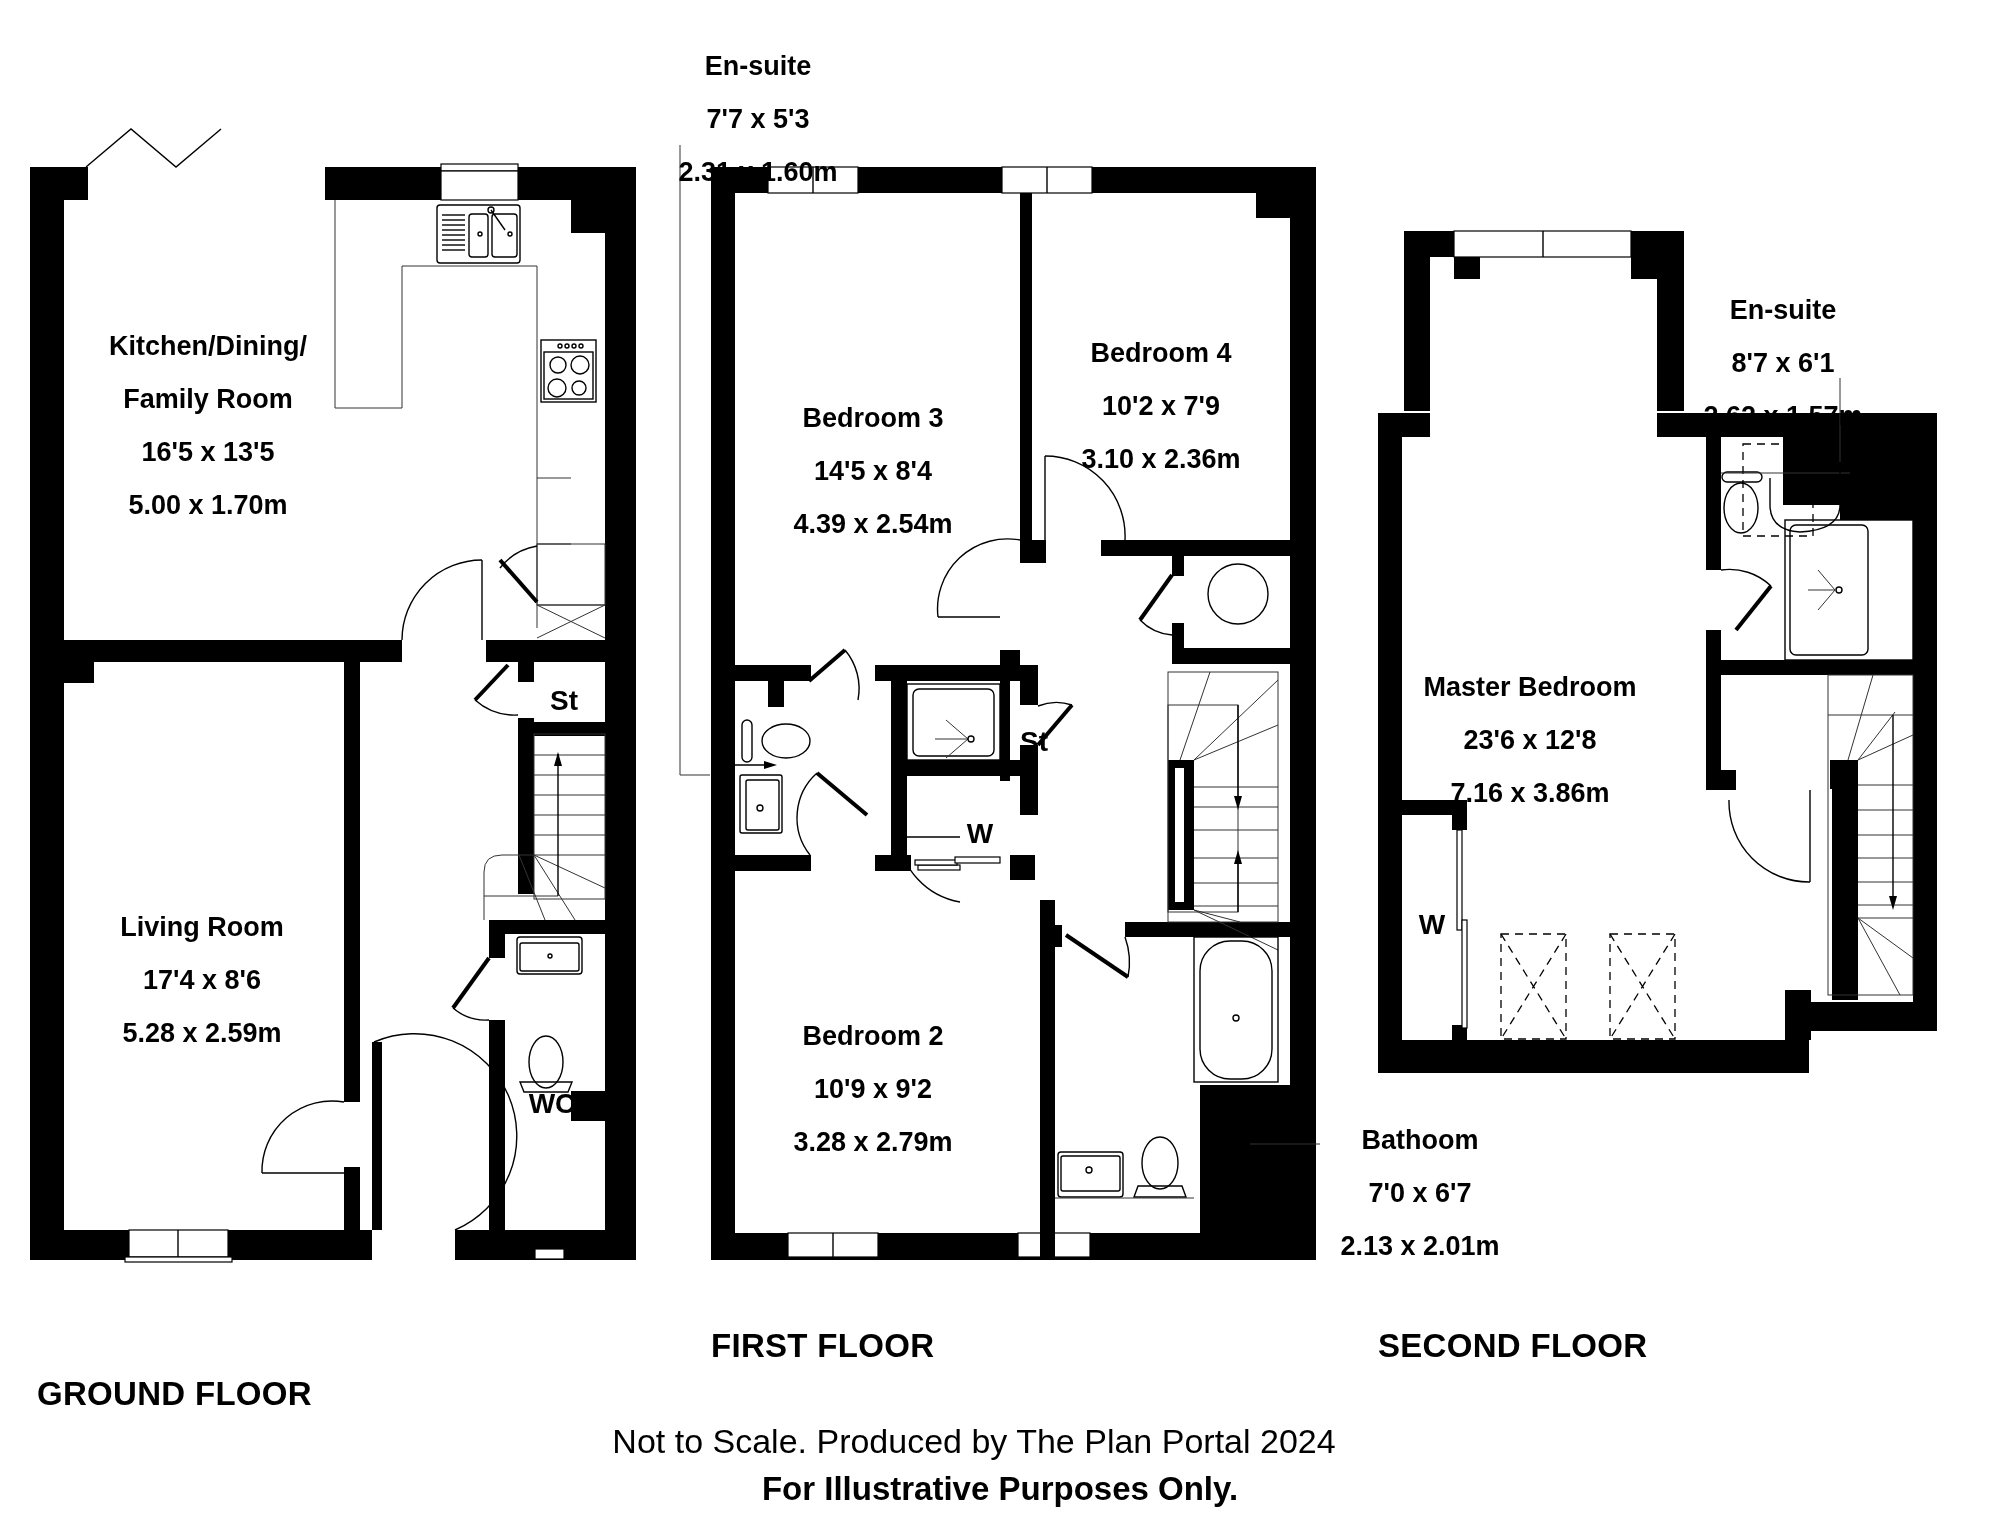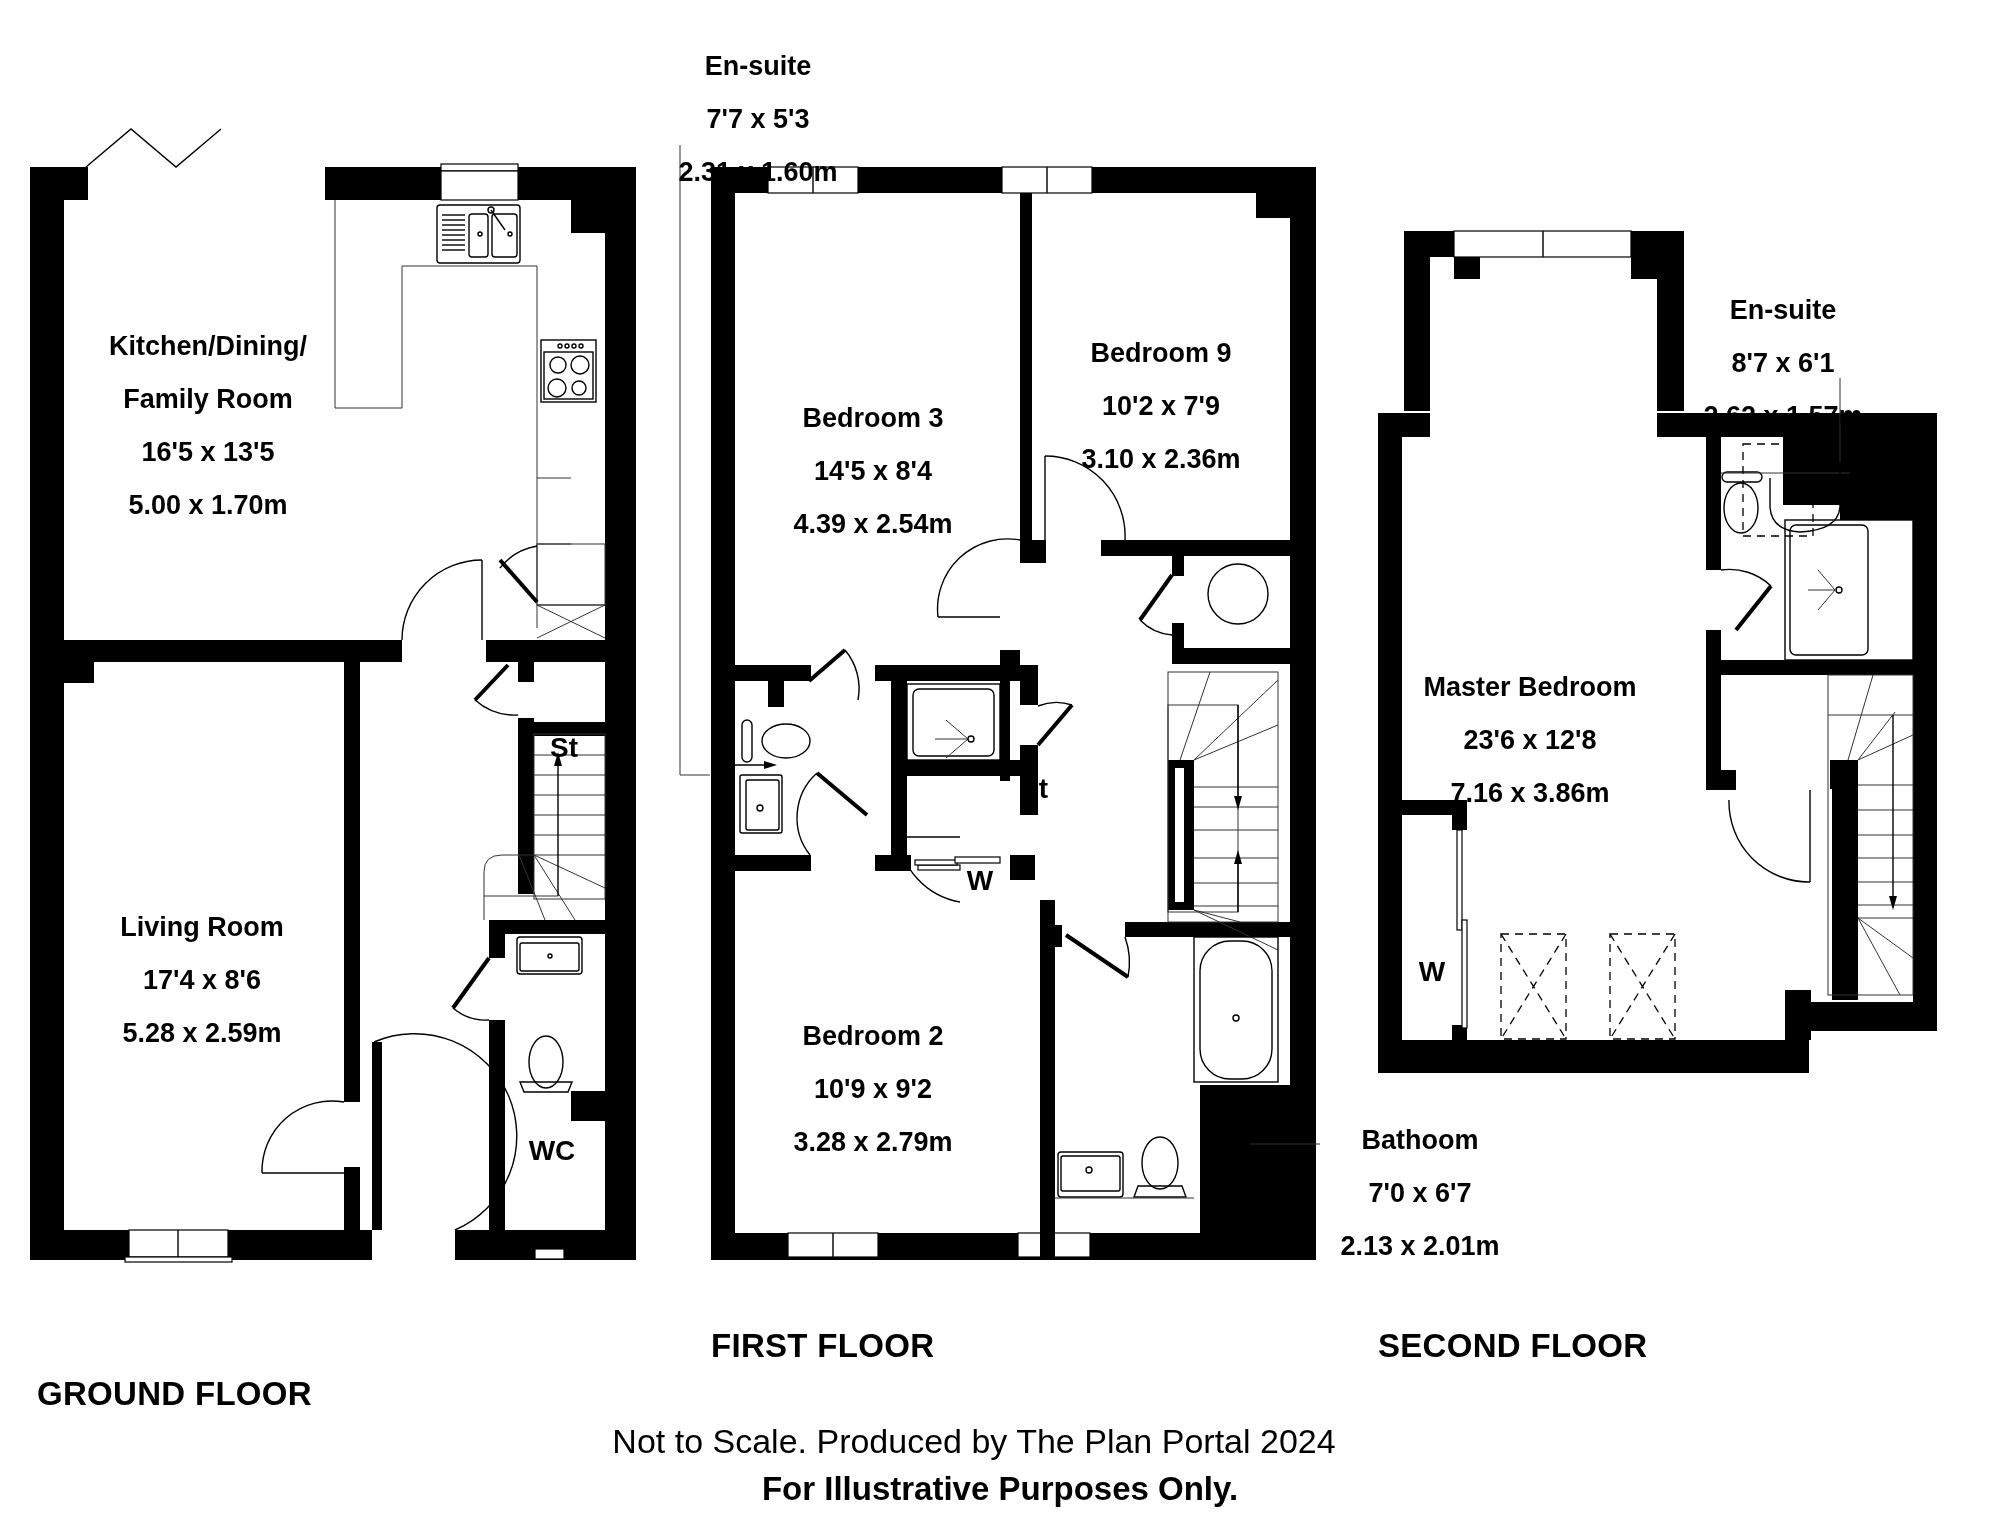--- a/index.html
+++ b/index.html
@@ -4,21 +4,21 @@
 <style>
   html, body { margin: 0; padding: 0; background: #ffffff; }
   body { width: 2000px; height: 1527px; position: relative; overflow: hidden;
          font-family: "Liberation Sans", sans-serif; }
   svg.plan { position: absolute; left: 0; top: 0; }
   .lbl { position: absolute; text-align: center; font-weight: bold; color: #000;
          font-size: 27px; line-height: 33px; transform: translateX(-50%);
          white-space: nowrap; font-family: "Liberation Sans", sans-serif; }
   .lbl div { display: block; margin-top: 20px; }
   .tag { position: absolute; font-weight: bold; font-size: 28px; color:#000;
-         transform: translate(-50%, -50%); font-family: "Liberation Sans", sans-serif; margin-top: 47px; }
+         transform: translate(-50%, -50%); font-family: "Liberation Sans", sans-serif; }
   .floor-title { position: absolute; font-weight: bold; font-size: 33px; color: #000;
                  letter-spacing: 0.3px; font-family: "Liberation Sans", sans-serif; }
   .footer1 { position: absolute; left: 0; width: 1948px; top: 1422px; text-align: center;
              font-size: 34px; color: #000; font-family: "Liberation Sans", sans-serif; }
   .footer2 { position: absolute; left: 0; width: 2000px; top: 1470px; text-align: center;
              font-size: 33px; font-weight: bold; color: #000; font-family: "Liberation Sans", sans-serif; }
   .w { fill: #000; }
   .ln { stroke: #000; stroke-width: 1.4; fill: none; }
   .thin { stroke: #333; stroke-width: 1; fill: none; }
   .door { stroke: #000; stroke-width: 4; }
@@ -400,21 +400,21 @@
   <div>En-suite</div>
   <div>7'7 x 5'3</div>
   <div>2.31 x 1.60m</div>
 </div>
 <div class="lbl" style="left:873px; top:382px;">
   <div>Bedroom 3</div>
   <div>14'5 x 8'4</div>
   <div>4.39 x 2.54m</div>
 </div>
 <div class="lbl" style="left:1161px; top:317px;">
-  <div>Bedroom 9</div>
+  <div>Bedroom 4</div>
   <div>10'2 x 7'9</div>
   <div>3.10 x 2.36m</div>
 </div>
 <div class="lbl" style="left:873px; top:1000px;">
   <div>Bedroom 2</div>
   <div>10'9 x 9'2</div>
   <div>3.28 x 2.79m</div>
 </div>
 <div class="lbl" style="left:1420px; top:1104px;">
   <div>Bathoom</div>

